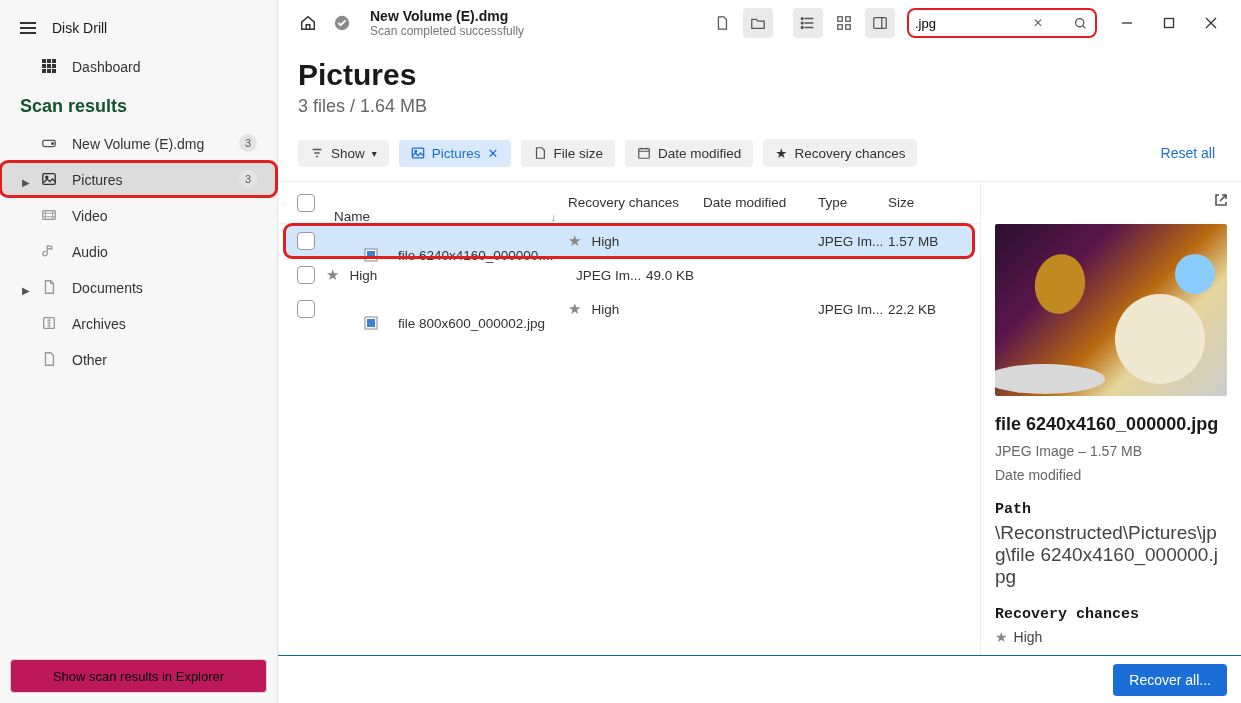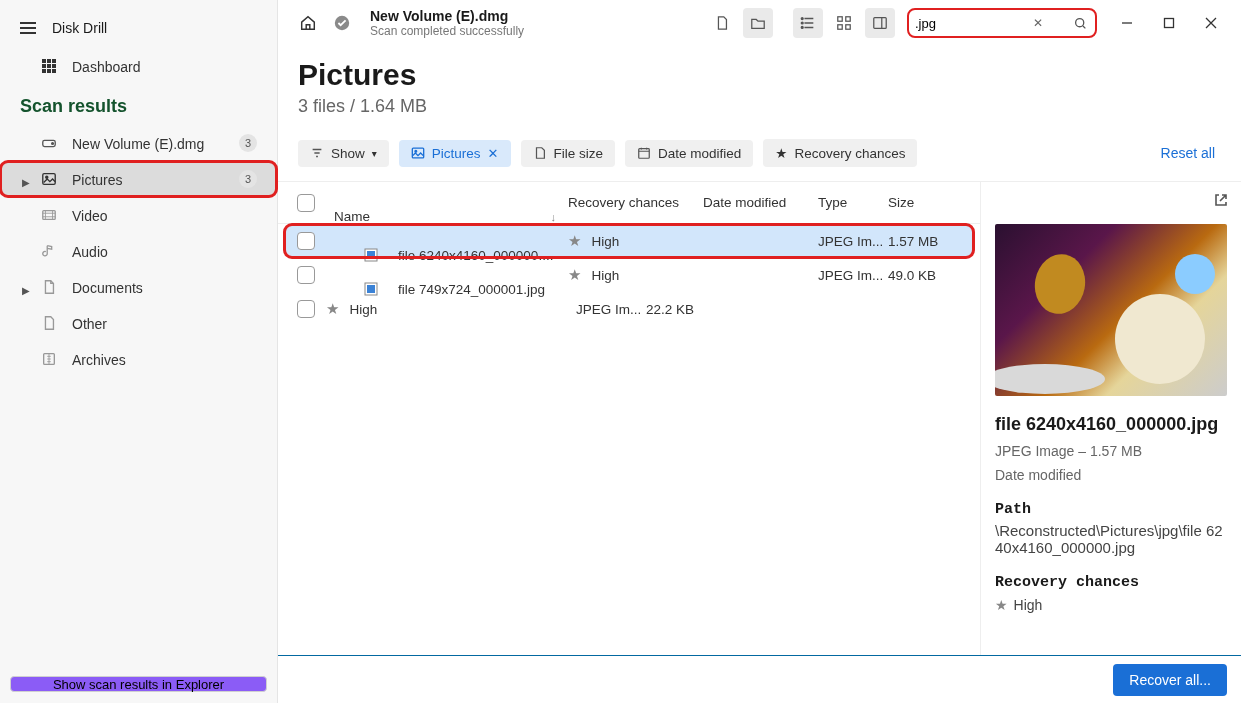--- a/index.html
+++ b/index.html
@@ -15,21 +15,21 @@
 .sb-item { display: flex; align-items: flex-end; gap: 14px; padding: 9px 20px 9px 40px; font-size: 14px; color: #333; cursor: pointer; position: relative; }
 .sb-item.dashboard { padding-left: 40px; }
 .sb-section-title { padding: 12px 20px 8px; font-size: 18px; font-weight: 700; color: #14532d; }
 .sb-item.indent { padding-left: 40px; }
 .sb-item .chev { position: absolute; left: 22px; font-size: 10px; color: #555; }
 .sb-item.active { background: #dcdcdc; }
 .sb-item.highlight-red { outline: 3px solid #e02020; outline-offset: -2px; border-radius: 8px; }
 .badge { margin-left: auto; background: #e4e4e4; color: #555; font-size: 11px; border-radius: 10px; min-width: 18px; height: 18px; display: flex; align-items: center; justify-content: center; padding: 0 5px; }
 .sb-icon { width: 18px; height: 18px; display: flex; align-items: center; justify-content: center; color: #555; flex-shrink: 0; }
 .sidebar-footer { margin-top: auto; padding: 10px; }
-.sidebar-footer button { width: 100%; height: 16px; background: #8b5cf6; border: 1px solid #d0d0d0; border-radius: 4px; font-size: 13px; cursor: pointer; }
+.sidebar-footer button { width: 100%; height: 34px; background: #be185d; border: 1px solid #d0d0d0; border-radius: 4px; font-size: 13px; cursor: pointer; }
 
 
 .main { flex: 1; display: flex; flex-direction: column; overflow: hidden; }
 .titlebar { display: flex; align-items: center; padding: 8px 12px 8px 20px; gap: 8px; }
 .tb-left { display: flex; align-items: center; gap: 14px; }
 .tb-icon { width: 20px; height: 20px; display: flex; align-items: center; justify-content: center; color: #444; cursor: pointer; }
 .tb-title-block { display: flex; flex-direction: column; margin-left: 4px; }
 .tb-title { font-size: 14px; font-weight: 600; }
 .tb-sub { font-size: 12px; color: #777; }
 .tb-right { margin-left: auto; display: flex; align-items: center; gap: 6px; }
@@ -75,21 +75,21 @@
 .open-ext { position: absolute; top: 10px; right: 12px; color: #555; cursor: pointer; font-size: 15px; }
 .preview-img { width: 100%; height: 172px; background: linear-gradient(135deg,#2a1030 0%,#5a164a 30%,#b96a10 55%,#e5d59a 70%,#ccc 100%); border-radius: 2px; margin-top: 28px; position:relative; overflow:hidden; }
 .preview-img .blob{position:absolute;border-radius:50%;}
 .preview-img .p1{width:90px;height:90px;background:#f0e8d0;left:120px;top:70px;}
 .preview-img .p2{width:50px;height:60px;background:#c18a20;left:40px;top:30px;transform:rotate(10deg);}
 .preview-img .p3{width:40px;height:40px;background:#8bccff;left:180px;top:30px;}
 .preview-img .p4{width:120px;height:30px;background:#d9d9d9;left:-10px;top:140px;}
 .pv-title { font-size: 18px; font-weight: 600; margin-top: 18px; word-break: break-all; }
 .pv-meta { font-size: 14px; color: #666; margin-top: 8px; }
 .pv-label { font-size: 15px; font-weight: 600; margin-top: 18px; font-family: Liberation Mono, monospace; }
-.pv-text { font-size: 15px; color: #444; margin-top: 4px; word-break: break-all; }
+.pv-text { font-size: 19px; color: #444; margin-top: 4px; word-break: break-all; }
 .pv-rc { display: flex; align-items: center; gap: 6px; margin-top: 6px; color: #444; font-size: 14px; }
 
 .footer { height: 48px; border-top: 1px solid #0369a1; display: flex; align-items: center; justify-content: flex-end; padding: 0 14px; }
 .recover-btn { background: #1a6fd6; color: #fff; border: none; border-radius: 4px; padding: 8px 16px; font-size: 14px; cursor: pointer; }
 
 svg { display: block; }
 </style>
 </head>
 <body>
 
@@ -171,33 +171,33 @@
           <svg viewBox="0 0 18 18" width="16" height="16" fill="none" stroke="#999" stroke-width="1.5">
               <path d="M5 2 h6 l3 3 v11 h-9 z"></path>
               <path d="M11 2 v3 h3"></path>
             </svg>
         </span>
         <span>Documents</span>
       </div>
       <div class="sb-item indent">
         <span class="sb-icon">
           <svg viewBox="0 0 18 18" width="16" height="16" fill="none" stroke="#999" stroke-width="1.5">
-              <path d="M5 2 h6 l3 3 v11 h-9 z"></path>
-            </svg>
-        </span>
-        <span>Other</span>
-      </div>
-      <div class="sb-item indent">
-        <span class="sb-icon">
-          <svg viewBox="0 0 18 18" width="16" height="16" fill="none" stroke="#999" stroke-width="1.5">
               <rect x="3" y="3" width="12" height="12" rx="1"></rect>
               <path d="M9 3v12M7 6h4M7 9h4M7 12h4" stroke-width="1"></path>
             </svg>
         </span>
         <span>Archives</span>
+      </div>
+      <div class="sb-item indent">
+        <span class="sb-icon">
+          <svg viewBox="0 0 18 18" width="16" height="16" fill="none" stroke="#999" stroke-width="1.5">
+              <path d="M5 2 h6 l3 3 v11 h-9 z"></path>
+            </svg>
+        </span>
+        <span>Other</span>
       </div>
     </div>
     <div class="sidebar-footer">
       <button>Show scan results in Explorer</button>
     </div>
   </aside>
 
   <main class="main">
     <div class="titlebar">
       <div class="tb-left">
@@ -356,39 +356,39 @@
           <div class="col-recov"><span class="star">★</span><span>High</span></div>
           <div class="col-date"></div>
           <div class="col-type">JPEG Im...</div>
           <div class="col-size">1.57 MB</div>
         </div>
 
         <div class="trow">
           <div class="col-check">
               <div class="cb"></div>
             </div>
+          <div class="col-recov"><span class="star">★</span><span>High</span></div>
+          <div class="col-date"></div>
+          <div class="col-type">JPEG Im...</div>
+          <div class="col-size">49.0 KB</div>
+        </div>
+
+        <div class="trow">
+          <div class="col-check">
+              <div class="cb"></div>
+            </div>
           <div class="col-name">
             <span class="file-ico">
                 <svg viewBox="0 0 16 16">
                   <rect x="2" y="2" width="12" height="12" fill="#fff" stroke="#888"></rect>
                   <rect x="4" y="4" width="8" height="8" fill="#3b82d6"></rect>
                 </svg>
               </span>
-            <span>file 749x724_000001.jpg</span>
+            <span>file 800x600_000002.jpg</span>
           </div>
-          <div class="col-recov"><span class="star">★</span><span>High</span></div>
-          <div class="col-date"></div>
-          <div class="col-type">JPEG Im...</div>
-          <div class="col-size">49.0 KB</div>
-        </div>
-
-        <div class="trow">
-          <div class="col-check">
-              <div class="cb"></div>
-            </div>
           <div class="col-recov"><span class="star">★</span><span>High</span></div>
           <div class="col-date"></div>
           <div class="col-type">JPEG Im...</div>
           <div class="col-size">22.2 KB</div>
         </div>
       </div>
 
       <aside class="preview">
         <span class="open-ext">
           <svg viewBox="0 0 16 16" width="16" height="16" fill="none" stroke="#555" stroke-width="1.6">

